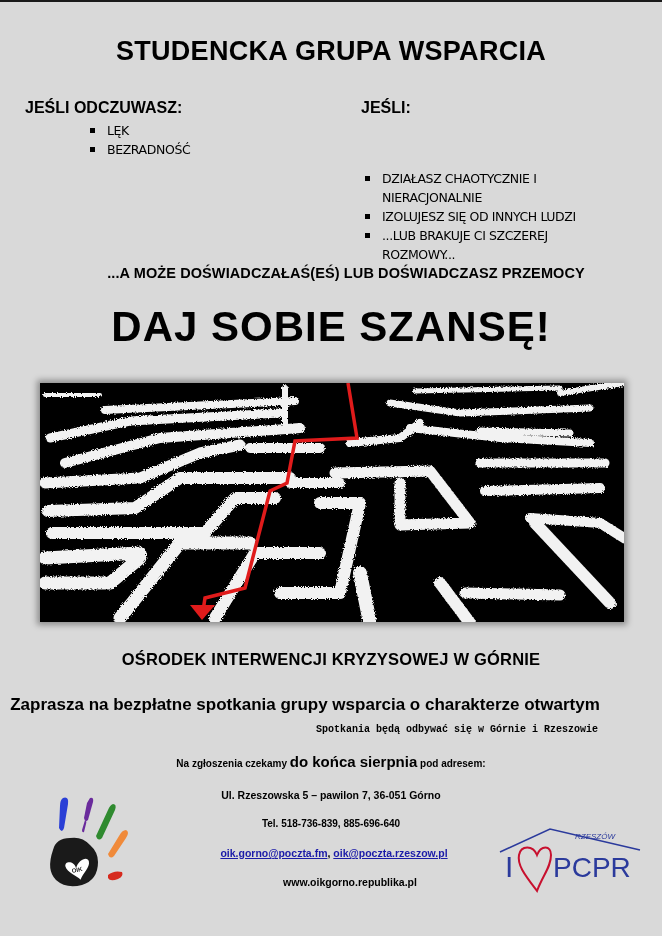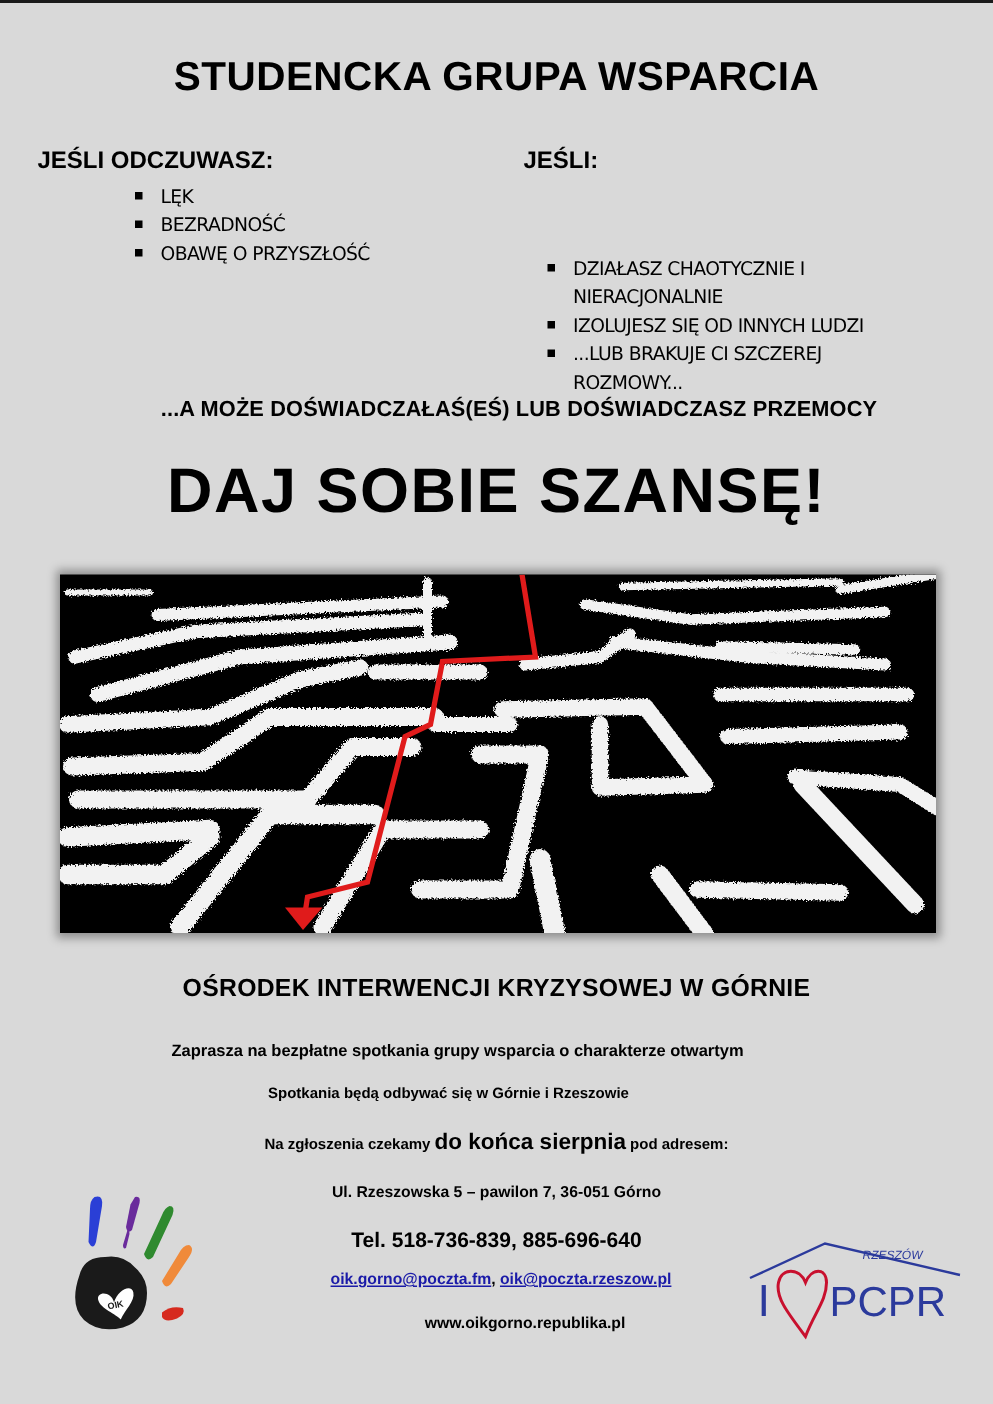--- a/index.html
+++ b/index.html
@@ -16,21 +16,21 @@
   .title {
     position: absolute; left: 0; top: 36px; width: 662px;
     text-align: center;
     font-family: "Liberation Sans", sans-serif;
     font-weight: bold; font-size: 27px; letter-spacing: 0.3px;
   }
   .col-heading {
     position: absolute; font-weight: bold; font-size: 16px;
   }
   .col-left-heading { left: 25px; top: 99px; }
-  .col-right-heading { left: 349px; top: 99px; text-align: center; }
+  .col-right-heading { left: 361px; top: 99px; text-align: center; }
   ul.bullets {
     position: absolute; list-style: none;
     font-family: "DejaVu Sans", sans-serif;
     font-size: 12.5px; line-height: 19px; font-weight: normal;
     letter-spacing: -0.4px;
   }
   ul.bullets li { position: relative; padding-left: 17px; }
   ul.bullets li::before {
     content: ""; position: absolute; left: 0; top: 7px;
     width: 5px; height: 5px; background: #000;
@@ -53,38 +53,38 @@
     overflow: hidden;
   }
   .maze svg { display: block; }
 
   .org-name {
     position: absolute; left: 0; top: 650px; width: 662px; text-align: center;
     font-weight: bold; font-size: 16.5px; letter-spacing: 0.2px;
   }
   .invite {
     position: absolute; left: 0; top: 695px; width: 610px; text-align: center;
-    font-weight: bold; font-size: 11px;
+    font-weight: bold; font-size: 17px;
   }
   .meetings {
-    position: absolute; left: 0; top: 724px; width: 598px; text-align: center;
-    font-weight: bold; font-size: 10px;
+    position: absolute; left: 0; top: 724px; width: 598px; text-align: right;
+    font-weight: bold; font-size: 10px; font-family: Liberation Mono, monospace;
   }
   .deadline {
     position: absolute; left: 0; top: 753px; width: 662px; text-align: center;
     font-weight: bold; font-size: 10px;
   }
   .deadline .big { font-size: 15px; }
   .address {
     position: absolute; left: 0; top: 789px; width: 662px; text-align: center;
     font-weight: bold; font-size: 10.5px;
   }
   .phone {
     position: absolute; left: 0; top: 818px; width: 662px; text-align: center;
-    font-weight: bold; font-size: 14px;
+    font-weight: bold; font-size: 10px;
   }
   .emails {
     position: absolute; left: 0; top: 847px; width: 668px; text-align: center;
     font-weight: bold; font-size: 10.5px;
   }
   .emails a { color: #1a1aa8; text-decoration: underline; }
   .website {
     position: absolute; left: 0; top: 876px; width: 700px; text-align: center;
     font-weight: bold; font-size: 10.5px;
   }
@@ -95,21 +95,20 @@
 <body>
 
 <div class="top-line"></div>
 
 <h1 class="title">STUDENCKA GRUPA WSPARCIA</h1>
 
 <div class="col-heading col-left-heading">JEŚLI ODCZUWASZ:</div>
 <ul class="bullets bullets-left">
   <li>LĘK</li>
   <li>BEZRADNOŚĆ</li>
-  <li>OBAWĘ O PRZYSZŁOŚĆ</li>
 </ul>
 
 <div class="col-heading col-right-heading">JEŚLI:</div>
 <ul class="bullets bullets-right">
   <li>DZIAŁASZ CHAOTYCZNIE I NIERACJONALNIE</li>
   <li>IZOLUJESZ SIĘ OD INNYCH LUDZI</li>
   <li>...LUB BRAKUJE CI SZCZEREJ ROZMOWY...</li>
 </ul>
 
 <div class="subtitle">...A MOŻE DOŚWIADCZAŁAŚ(EŚ) LUB DOŚWIADCZASZ PRZEMOCY</div>

